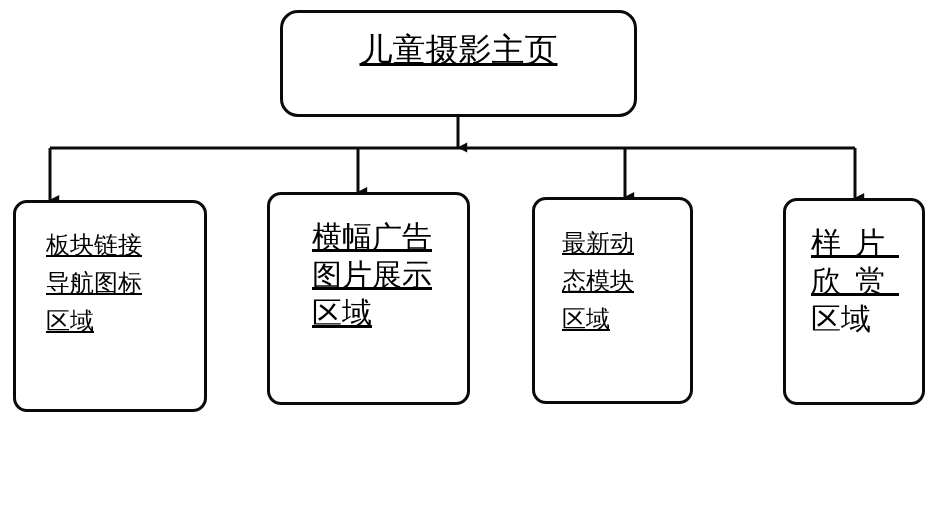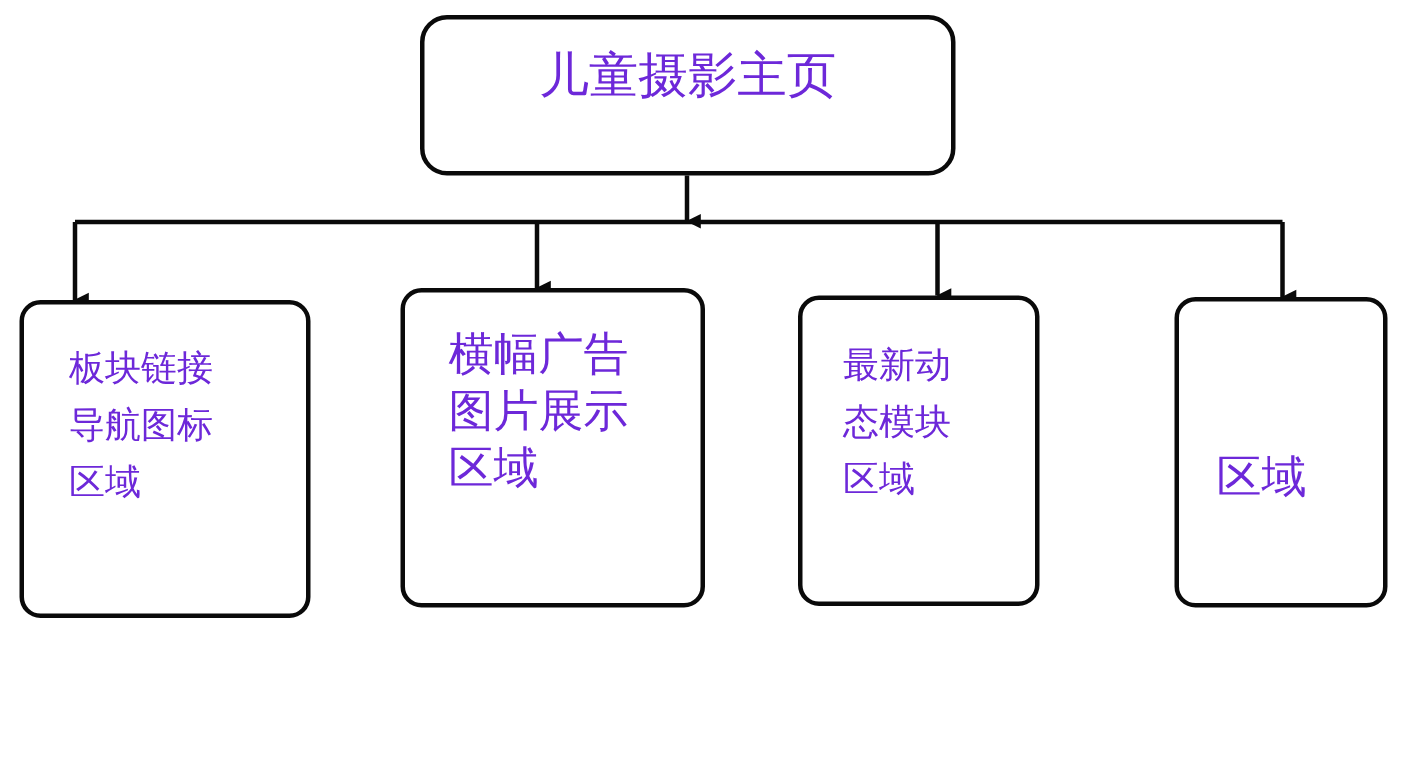--- a/index.html
+++ b/index.html
@@ -24,24 +24,25 @@
   }
   .node-box {
     position: absolute;
     box-sizing: border-box;
     border: 3px solid #0a0a0a;
     border-radius: 14px;
     background: #ffffff;
   }
   .node-label {
     position: absolute;
-    color: #6d28d9;
+    color: #000000;
     font-family: "DejaVu Sans", "Liberation Sans", sans-serif;
     white-space: pre-line;
     line-height: 38px;
+    text-decoration: underline;
   }
   #root-box {
     left: 280px;
     top: 10px;
     width: 357px;
     height: 107px;
     border-radius: 18px;
   }
   #root-label {
     left: 280px;
@@ -55,21 +56,21 @@
     box-sizing: border-box;
     font-size: 33px;
     line-height: 40px;
   }
   #child-box-0 { left: 13px;  top: 200px; width: 194px; height: 212px; }
   #child-box-1 { left: 267px; top: 192px; width: 203px; height: 213px; }
   #child-box-2 { left: 532px; top: 197px; width: 161px; height: 207px; }
   #child-box-3 { left: 783px; top: 198px; width: 142px; height: 207px; }
 
   #child-label-0 { left: 46px;  top: 226px; font-size: 24px; }
-  #child-label-1 { left: 299px; top: 218px; font-size: 30px; }
+  #child-label-1 { left: 312px; top: 218px; font-size: 30px; }
   #child-label-2 { left: 562px; top: 224px; font-size: 24px; }
   #child-label-3 { left: 811px; top: 224px; font-size: 30px; letter-spacing: 14px; }
   #child-label-3 .tight { letter-spacing: 0px; display: inline-block; }
 </style>
 </head>
 <body>
 
 <div id="canvas">
 
   <svg id="diagram-svg" viewBox="0 0 937 508" xmlns="http://www.w3.org/2000/svg">
@@ -101,15 +102,15 @@
   <div class="node-label" id="child-label-1">横幅广告
 图片展示
 区域</div>
 
   <div class="node-box" id="child-box-2"></div>
   <div class="node-label" id="child-label-2">最新动
 态模块
 区域</div>
 
   <div class="node-box" id="child-box-3"></div>
-  <div class="node-label" id="child-label-3"><br><br><span class="tight">区域</span></div>
+  <div class="node-label" id="child-label-3"><span>样片</span><br><span>欣赏</span><br><span class="tight">区域</span></div>
 
 </div>
 
 </body></html>

